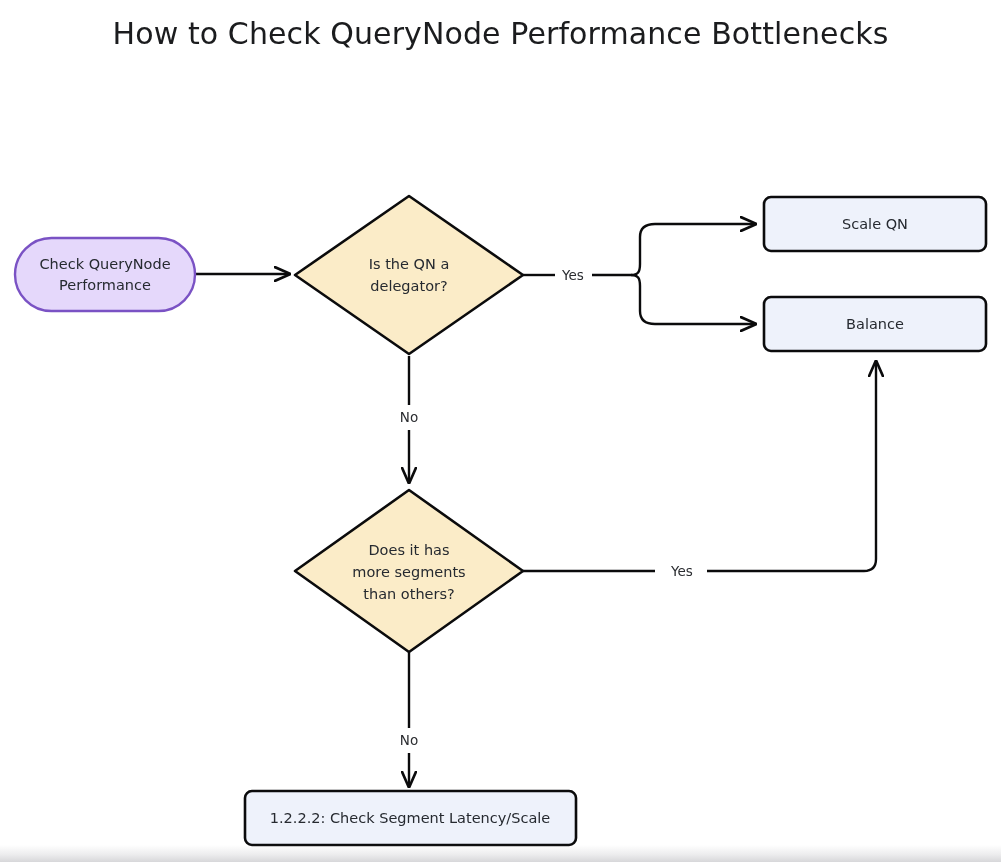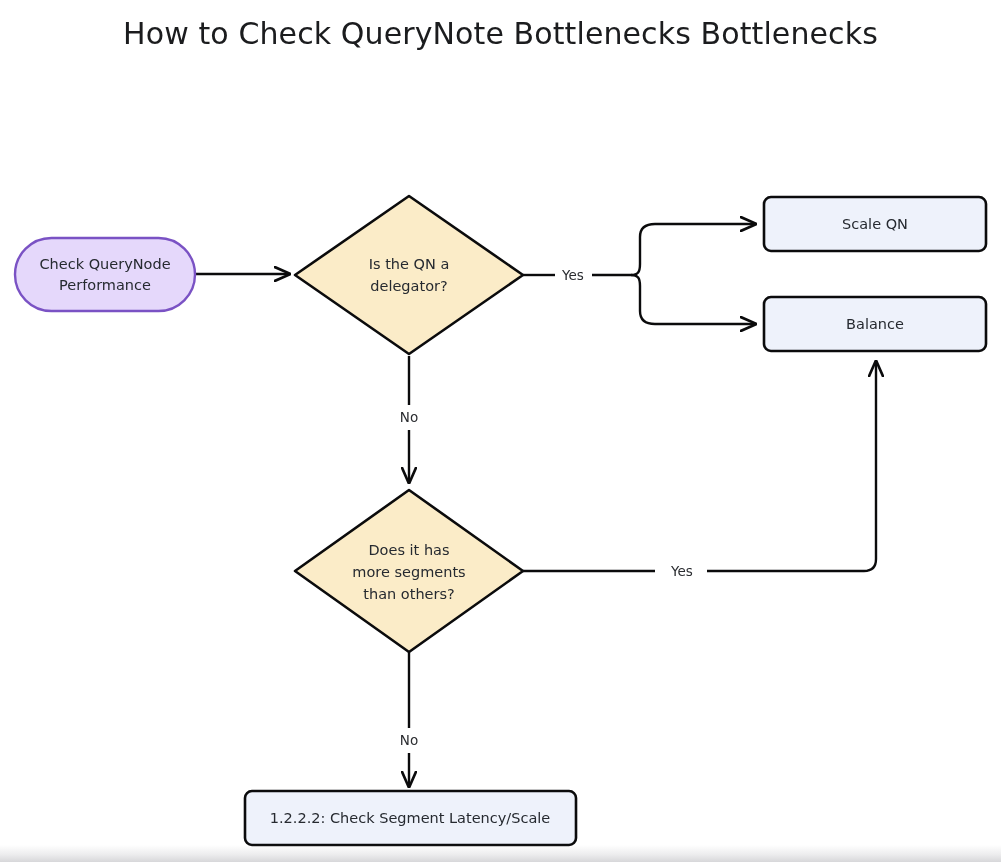--- a/index.html
+++ b/index.html
@@ -81,21 +81,21 @@
     height: 17px;
     background: linear-gradient(to bottom, rgba(255,255,255,0) 0%, rgba(222,222,224,0.55) 55%, rgba(208,208,211,0.85) 100%);
     pointer-events: none;
   }
 </style>
 </head>
 <body>
 
 <div id="canvas">
 
-  <div class="title">How to Check QueryNote Bottlenecks Bottlenecks</div>
+  <div class="title">How to Check QueryNode Performance Bottlenecks</div>
 
   <svg viewBox="0 0 1001 862" xmlns="http://www.w3.org/2000/svg">
     <defs>
       <marker id="arrow" viewBox="0 0 10 10" refX="9" refY="5" markerWidth="7" markerHeight="7" orient="auto-start-reverse">
         <path d="M 0 0.6 L 10 5 L 0 9.4" fill="none" stroke="#0b0b0c" stroke-width="1.6" stroke-linecap="round" stroke-linejoin="round"></path>
       </marker>
     </defs>
 
     <path class="edge-line" d="M 196 274 L 289 274" marker-end="url(#arrow)"></path>
 

